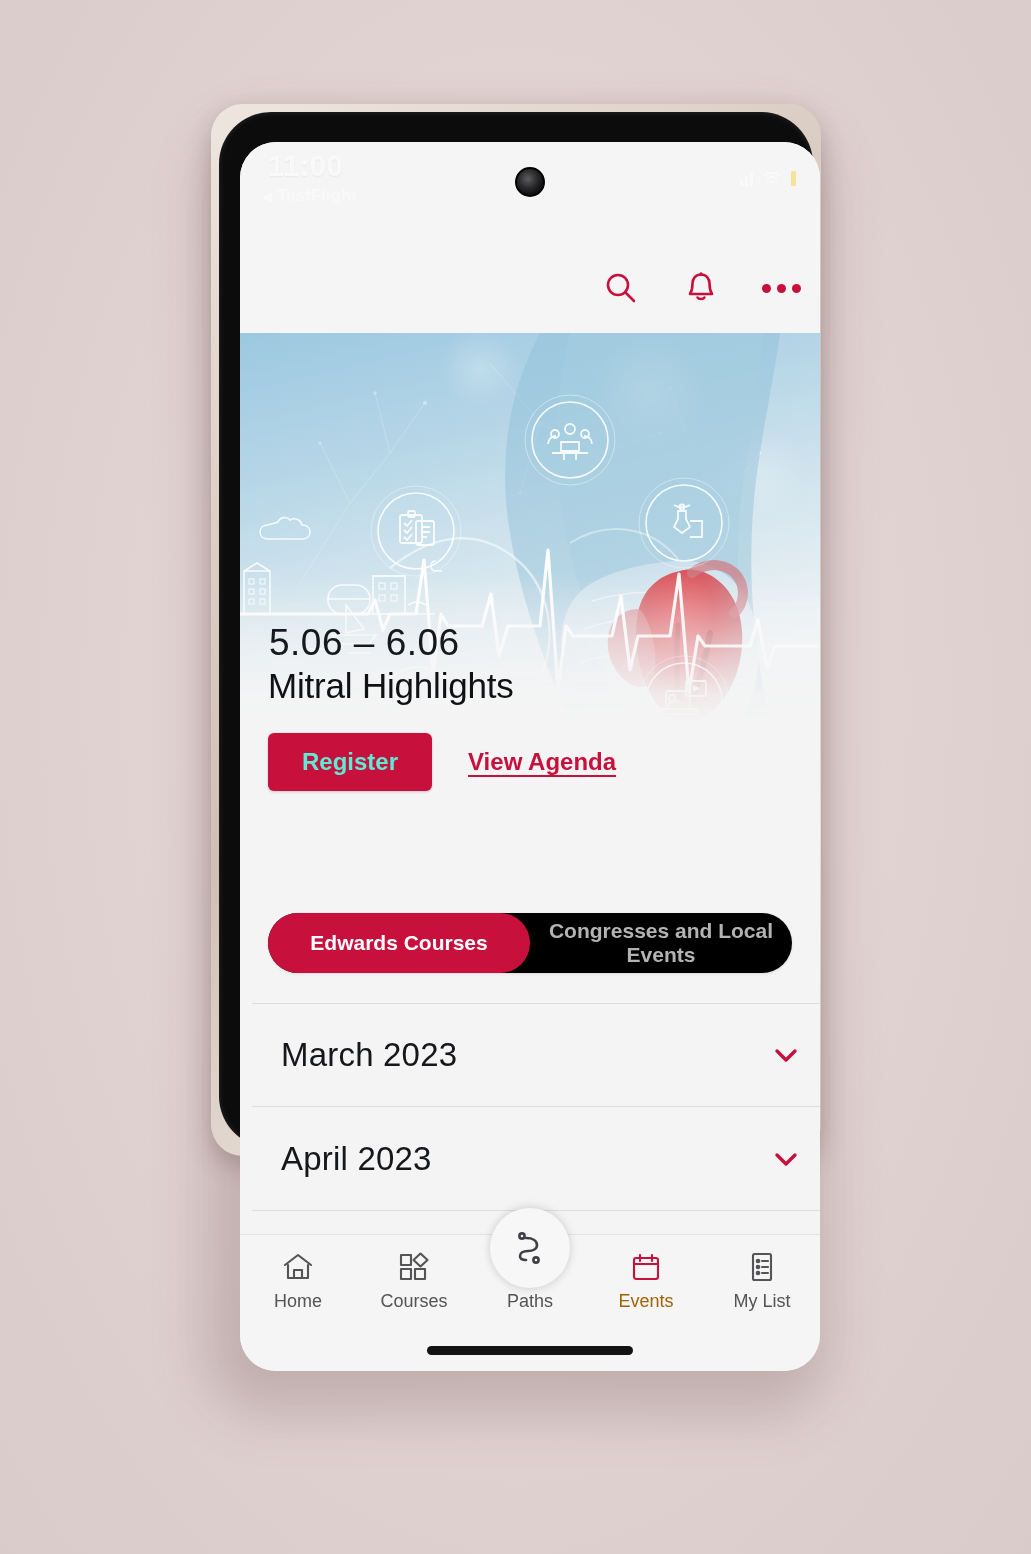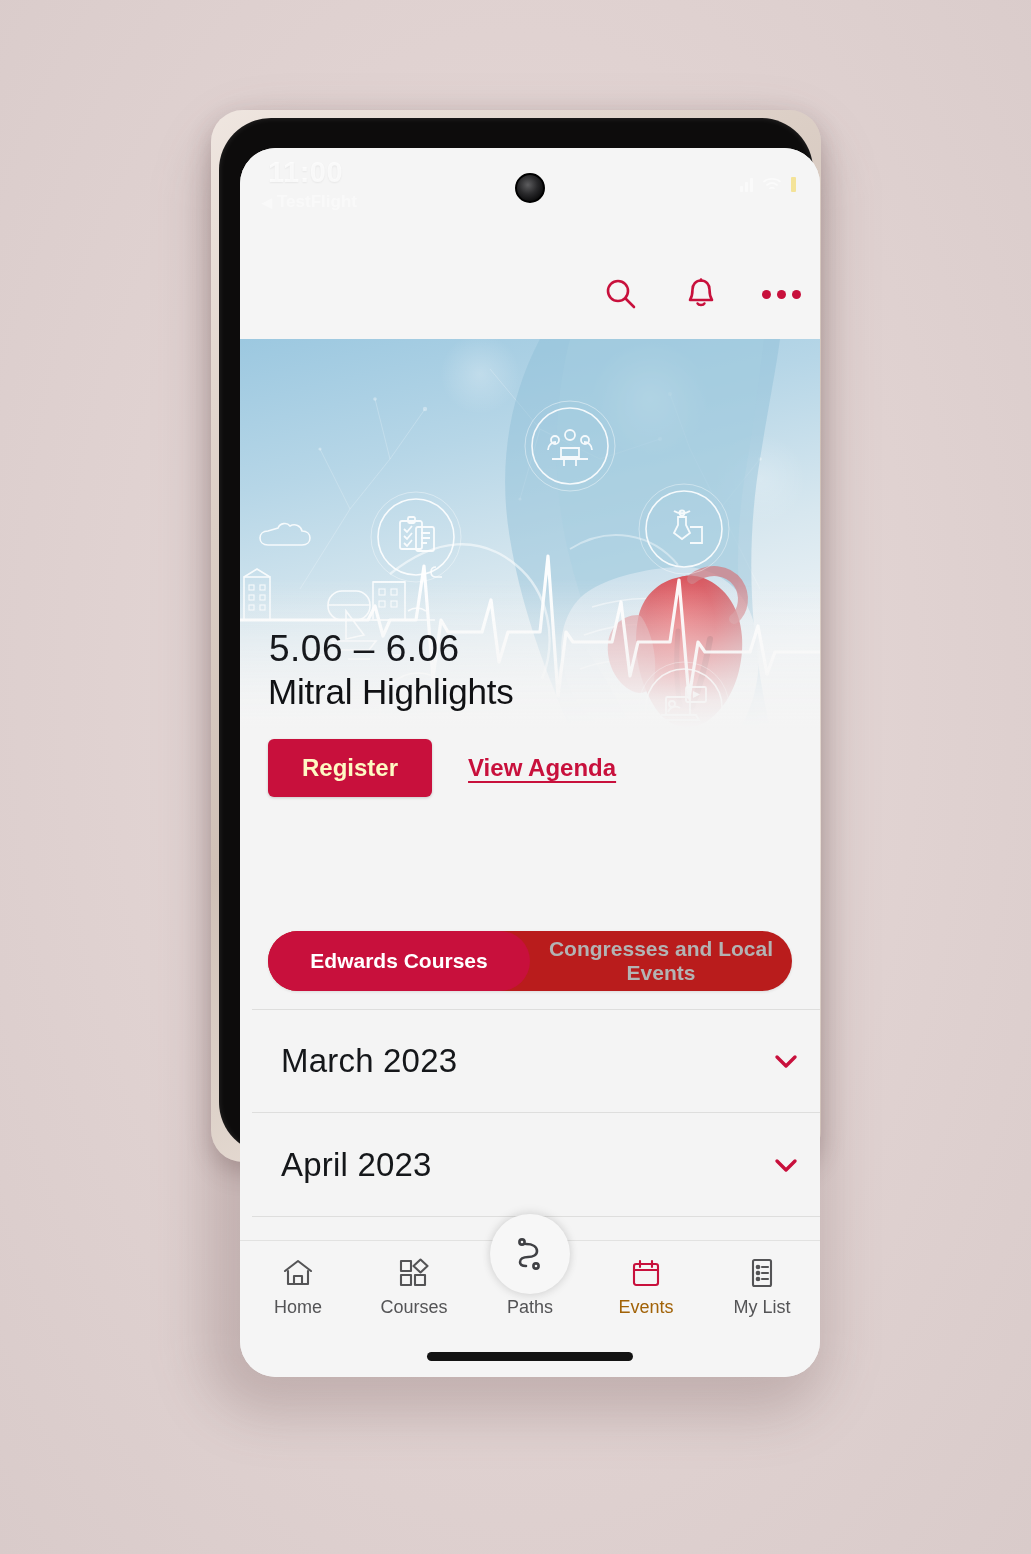--- a/index.html
+++ b/index.html
@@ -25,21 +25,21 @@
     top: 128px;
     width: 622px;
     height: 1286px;
     border-radius: 62px;
     background: rgba(90,60,60,0.22);
     filter: blur(26px);
   }
   .phone-frame {
     position: absolute;
     left: 211px;
-    top: 110px;
+    top: 104px;
     width: 610px;
     height: 1052px;
     border-radius: 32px;
     background: linear-gradient(145deg, #efe6e0 0%, #dccfc6 28%, #cfc0b6 52%, #e8ded6 78%, #cdbeb4 100%);
     box-shadow: 0 10px 24px rgba(80,50,50,0.28);
   }
   .phone-bezel {
     position: absolute;
     left: 8px;
     top: 8px;
@@ -193,21 +193,21 @@
     letter-spacing: -0.2px;
   }
   .event-cta {
     margin: 27px 0 0 28px;
     display: flex;
     align-items: center;
     gap: 36px;
   }
   .btn-register {
     background: #c8103c;
-    color: #fef9c3;
+    color: #5eead4;
     border: none;
     border-radius: 6px;
     font-size: 24px;
     font-weight: 700;
     padding: 15px 34px;
     cursor: pointer;
     font-family: "Liberation Sans", sans-serif;
     box-shadow: 0 1px 3px rgba(0,0,0,0.18);
   }
   .link-agenda {
@@ -221,26 +221,25 @@
     text-align: right;
   }
 
   
   .segmented {
     position: absolute;
     left: 28px;
     top: 771px;
     width: 524px;
     height: 60px;
-    background: #b91c1c;
+    background: #000000;
     border-radius: 30px;
     display: flex;
     z-index: 12;
     box-shadow: 0 1px 3px rgba(0,0,0,0.10);
-    margin-top: 12px;
   }
   .seg {
     flex: 1;
     display: flex;
     align-items: center;
     justify-content: center;
     text-align: center;
     font-size: 21px;
     font-weight: 700;
     cursor: pointer;

